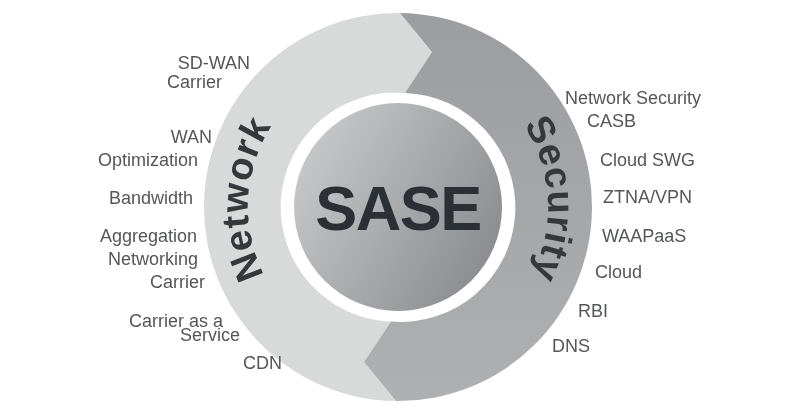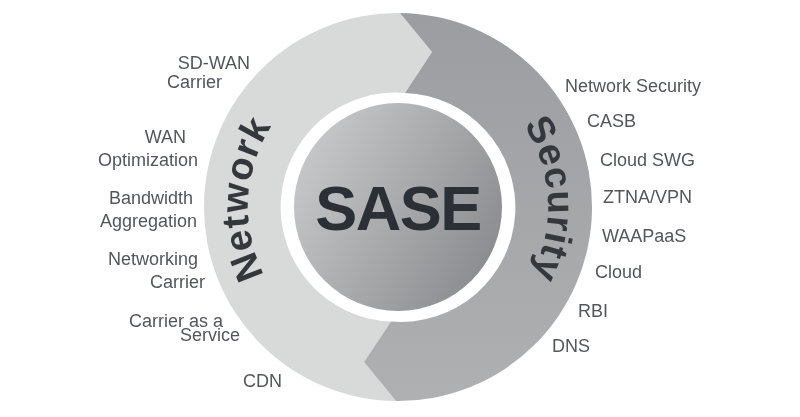--- a/index.html
+++ b/index.html
@@ -83,33 +83,33 @@
     <text class="arc-word" fill="#34383c">
       <textPath href="#secTextArc" startOffset="50%" text-anchor="middle">Security</textPath>
     </text>
 
     <text class="sase-title" x="398" y="230" text-anchor="middle" fill="#2b3036">SASE</text>
   </svg>
 
   <div>
     <div class="lbl left" style="right:550px; top:53px">SD-WAN</div>
     <div class="lbl left" style="right:578px; top:72px">Carrier</div>
-    <div class="lbl left" style="right:614px; top:127px">WAN</div>
+    <div class="lbl left" style="right:588px; top:127px">WAN</div>
     <div class="lbl left" style="right:602px; top:150px">Optimization</div>
     <div class="lbl left" style="right:607px; top:188px">Bandwidth</div>
-    <div class="lbl left" style="right:603px; top:211px">Aggregation</div>
+    <div class="lbl left" style="right:603px; top:226px">Aggregation</div>
     <div class="lbl left" style="right:602px; top:249px">Networking</div>
     <div class="lbl left" style="right:595px; top:272px">Carrier</div>
     <div class="lbl left" style="right:577px; top:311px">Carrier as a</div>
     <div class="lbl left" style="right:560px; top:325px">Service</div>
-    <div class="lbl left" style="right:518px; top:371px">CDN</div>
+    <div class="lbl left" style="right:518px; top:353px">CDN</div>
   </div>
 
   <div>
-    <div class="lbl right" style="left:565px; top:76px">Network Security</div>
+    <div class="lbl right" style="left:565px; top:88px">Network Security</div>
     <div class="lbl right" style="left:587px; top:111px">CASB</div>
     <div class="lbl right" style="left:600px; top:150px">Cloud SWG</div>
     <div class="lbl right" style="left:603px; top:187px">ZTNA/VPN</div>
     <div class="lbl right" style="left:602px; top:226px">WAAPaaS</div>
     <div class="lbl right" style="left:595px; top:262px">Cloud</div>
     <div class="lbl right" style="left:578px; top:301px">RBI</div>
     <div class="lbl right" style="left:552px; top:336px">DNS</div>
   </div>
 
 </div>

